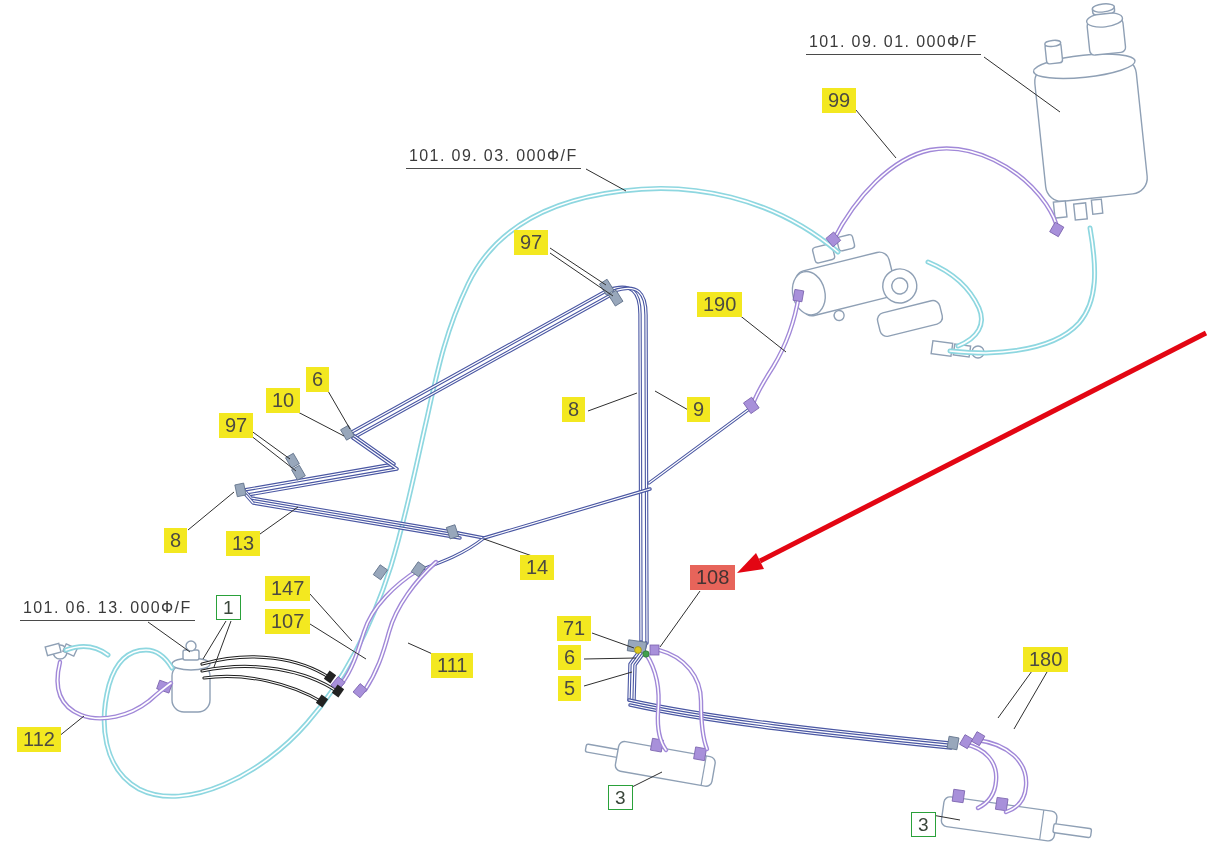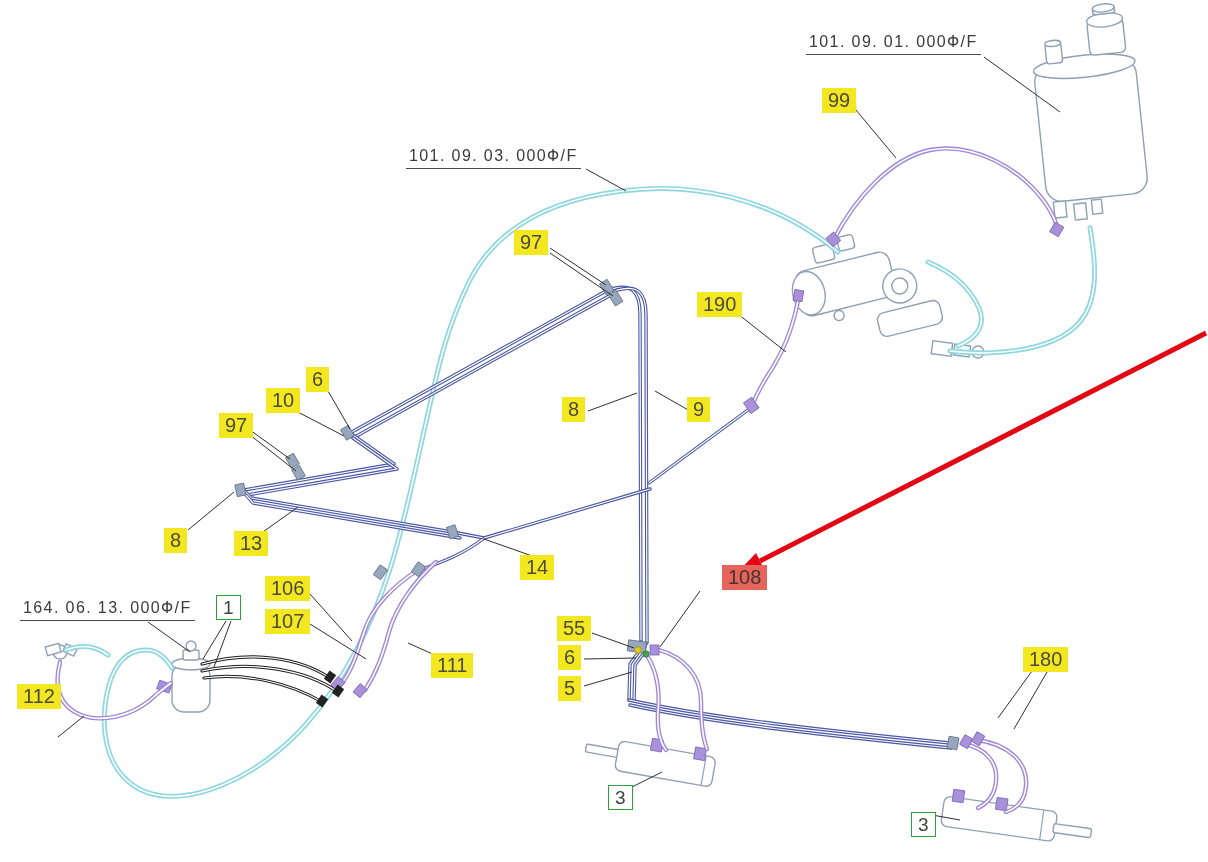--- a/index.html
+++ b/index.html
@@ -30,21 +30,21 @@
   .hwline{stroke:var(--hardware-gray);stroke-width:1.2;}
   .cf{fill:#98a7bb;stroke:#5f7089;stroke-width:0.8;}
   .pf{fill:#a890da;stroke:#7a62ad;stroke-width:0.8;}
   .bfit{fill:#222;stroke:none;}
   .ld{stroke:var(--leader-gray);stroke-width:1;fill:none;}
   .arrow-line{stroke:var(--arrow-red);stroke-width:5;}
   .arrow-head{fill:var(--arrow-red);}
   .callout{position:absolute;font-size:20px;line-height:25px;padding:0 6px;color:#4c4a42;
            white-space:nowrap;text-align:left;}
   .yellow{background:var(--callout-yellow-bg);}
-  .redbg{background:var(--callout-red-bg);color:#433;margin-left:32px;}
+  .redbg{background:var(--callout-red-bg);color:#433;}
   .green{background:#fff;border:1.4px solid var(--callout-green-border);font-size:19px;
          line-height:23px;color:#3a463a;padding:0 6px;}
   .partref{position:absolute;font-size:16px;letter-spacing:1.4px;color:#3a3a3a;
            border-bottom:1.3px solid #4a4a4a;padding:0 3px 3px 3px;white-space:nowrap;}
 </style>
 </head>
 <body>
 
 <div class="stage">
 
@@ -274,41 +274,41 @@
     </g>
 
     <g>
       <line class="arrow-line" x1="1206" y1="333" x2="760" y2="561"></line>
       <polygon class="arrow-head" points="737,573 764,569 756,553"></polygon>
     </g>
   </svg>
 
   <div class="partref" style="left:806px;top:33px">101. 09. 01. 000Ф/F</div>
   <div class="partref" style="left:406px;top:147px">101. 09. 03. 000Ф/F</div>
-  <div class="partref" style="left:20px;top:599px">164. 06. 13. 000Ф/F</div>
+  <div class="partref" style="left:20px;top:599px">101. 06. 13. 000Ф/F</div>
 
   <div class="callout yellow" style="left:822px;top:88px">99</div>
   <div class="callout yellow" style="left:514px;top:230px">97</div>
   <div class="callout yellow" style="left:697px;top:292px">190</div>
   <div class="callout yellow" style="left:306px;top:367px">6</div>
   <div class="callout yellow" style="left:266px;top:388px">10</div>
   <div class="callout yellow" style="left:219px;top:413px">97</div>
   <div class="callout yellow" style="left:562px;top:397px">8</div>
   <div class="callout yellow" style="left:687px;top:397px">9</div>
   <div class="callout yellow" style="left:164px;top:528px">8</div>
-  <div class="callout yellow" style="left:234px;top:531px">13</div>
+  <div class="callout yellow" style="left:226px;top:531px">13</div>
   <div class="callout yellow" style="left:520px;top:555px">14</div>
-  <div class="callout yellow" style="left:265px;top:576px">106</div>
+  <div class="callout yellow" style="left:265px;top:576px">147</div>
   <div class="callout yellow" style="left:265px;top:609px">107</div>
   <div class="callout yellow" style="left:431px;top:653px">111</div>
-  <div class="callout yellow" style="left:557px;top:616px">55</div>
+  <div class="callout yellow" style="left:557px;top:616px">71</div>
   <div class="callout yellow" style="left:558px;top:645px">6</div>
   <div class="callout yellow" style="left:558px;top:676px">5</div>
   <div class="callout yellow" style="left:1023px;top:647px">180</div>
-  <div class="callout yellow" style="left:17px;top:684px">112</div>
+  <div class="callout yellow" style="left:17px;top:727px">112</div>
 
   <div class="callout redbg" style="left:690px;top:565px">108</div>
 
   <div class="callout green" style="left:216px;top:595px">1</div>
   <div class="callout green" style="left:608px;top:785px">3</div>
   <div class="callout green" style="left:911px;top:812px">3</div>
 
 </div>
 
 </body></html>

